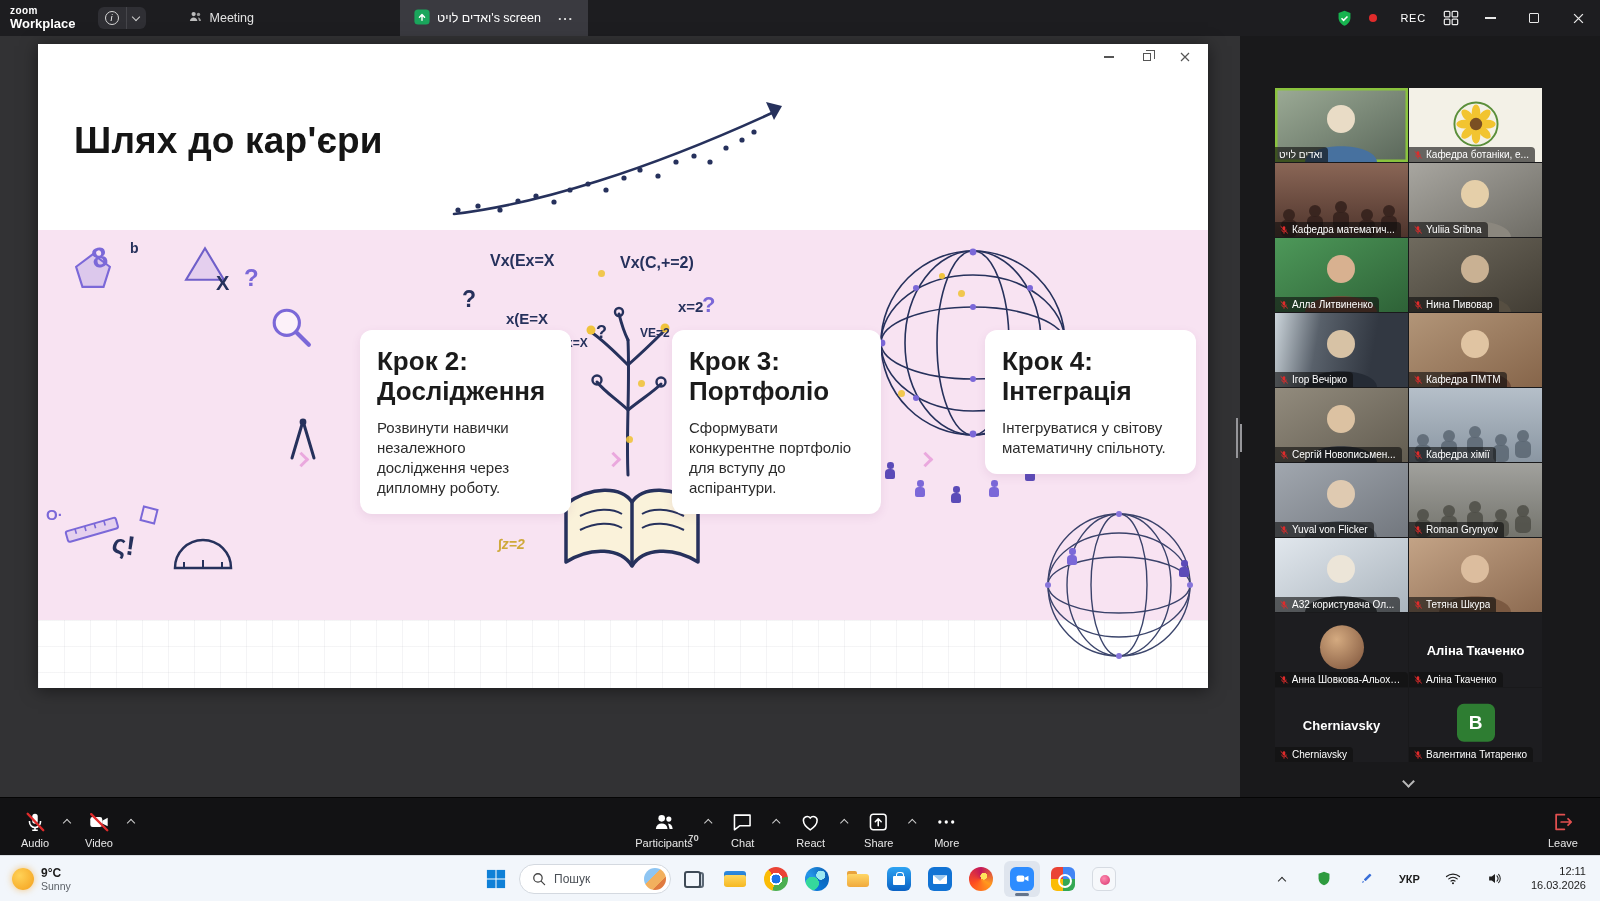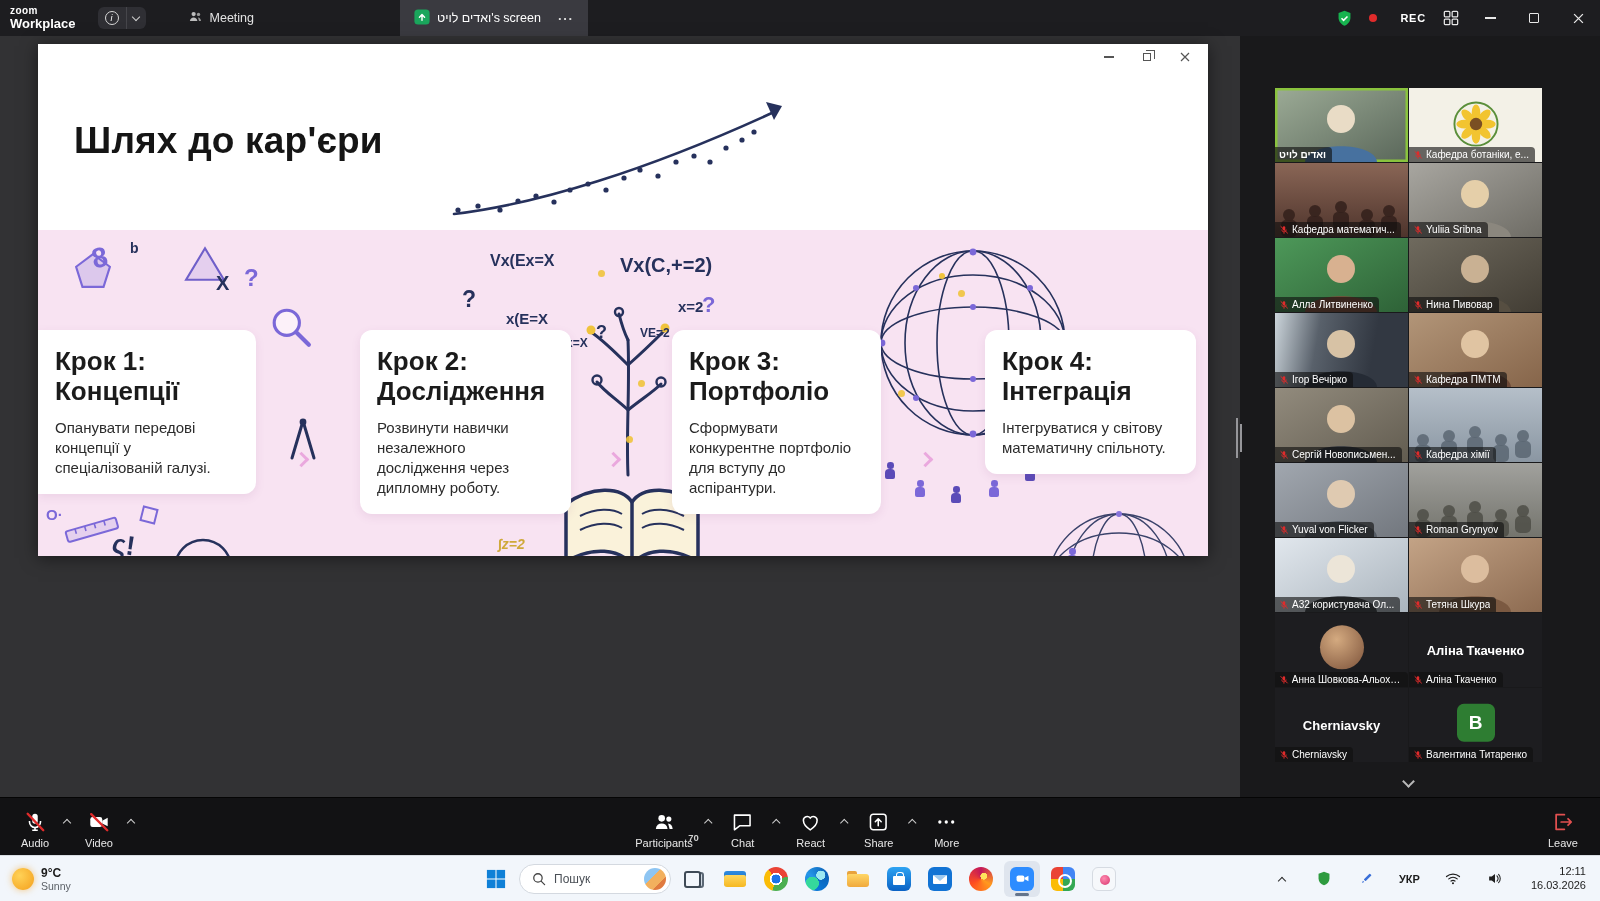--- a/index.html
+++ b/index.html
@@ -19,30 +19,30 @@
 .chev.down{transform:rotate(45deg);margin-top:-2px;}
 .chev.up{transform:rotate(-135deg);margin-top:4px;}
 .chev.dark{border-color:#2a2a2a;}
 .chev.big{width:9px;height:9px;border-width:2px;border-color:#b9b9b9;}
 .tab{display:flex;align-items:center;gap:7px;padding:0 14px;font-size:12.5px;color:#e3e3e3;}
 .tab.meeting{margin-left:28px;}
 .tab.active{background:#3a3a40;margin-left:132px;color:#fff;}
 .tab-more{margin-left:10px;color:#ddd;font-size:13px;letter-spacing:1px;font-weight:700;}
 .topbar-right{margin-left:auto;display:flex;align-items:center;}
 .tb-ic-btn{width:34px;height:36px;display:flex;align-items:center;justify-content:center;}
-.rec{display:flex;align-items:center;gap:23px;margin:0 8px;font-size:11px;font-weight:700;letter-spacing:.8px;}
+.rec{display:flex;align-items:center;gap:23px;margin:0 8px;font-size:11px;font-weight:400;letter-spacing:.8px;}
 .rec-dot{width:8px;height:8px;border-radius:50%;background:#e02b2b;}
 .wc{width:44px;height:36px;display:flex;align-items:center;justify-content:center;}
 .g-min{width:11px;height:1.5px;background:#e8e8e8;display:inline-block;}
 .g-max{width:10px;height:10px;border:1.4px solid #e8e8e8;border-radius:1px;display:inline-block;}
 
 
 .main{flex:1;display:flex;min-height:0;background:#323234;position:relative;}
 .share-area{width:1240px;position:relative;}
-.share-window{position:absolute;left:38px;top:8px;width:1170px;height:512px;background:#fff;box-shadow:0 2px 16px rgba(0,0,0,.5);}
+.share-window{position:absolute;left:38px;top:8px;width:1170px;height:644px;background:#fff;box-shadow:0 2px 16px rgba(0,0,0,.5);}
 .win-ctrls{position:absolute;top:0;right:4px;height:26px;display:flex;align-items:center;z-index:9;}
 .win-ctrl{width:38px;height:26px;display:flex;align-items:center;justify-content:center;}
 .g-min2{width:10px;height:1.3px;background:#555;display:inline-block;}
 .g-rest{width:8px;height:8px;border:1.2px solid #555;display:inline-block;position:relative;background:#fff;}
 .g-rest::before{content:"";position:absolute;left:2px;top:-4px;width:8px;height:8px;border:1.2px solid #555;border-bottom:none;border-left:none;}
 .slide{position:absolute;inset:0;overflow:hidden;}
 .slide-title{position:absolute;left:36px;top:76px;font-size:37px;font-weight:700;color:#151515;letter-spacing:.2px;z-index:2;}
 .growth-arrow{position:absolute;left:410px;top:54px;z-index:2;}
 .band{position:absolute;left:0;top:186px;width:100%;height:390px;background:#f8e3f2;}
 .grid-zone{position:absolute;left:0;top:576px;right:0;bottom:0;background-image:linear-gradient(rgba(60,60,90,.055) 1px,transparent 1px),linear-gradient(90deg,rgba(60,60,90,.055) 1px,transparent 1px);background-size:26px 26px;pointer-events:none;}
@@ -50,21 +50,21 @@
 .card h2{font-size:26px;line-height:1.16;font-weight:700;color:#1b1b1b;}
 .card p{margin-top:12px;font-size:15px;line-height:1.33;color:#2c2c2c;}
 .card.c0{left:0;width:218px;border-radius:0 12px 12px 0;}
 .card.c1{left:322px;width:211px;}
 .card.c2{left:634px;width:209px;}
 .card.c3{left:947px;width:211px;}
 .brand{position:absolute;left:1002px;top:646px;display:flex;align-items:center;gap:8px;z-index:4;}
 .brand span{font-size:19px;font-weight:700;color:#1f1f1f;}
 
 .eq{position:absolute;color:#26315c;font-weight:600;white-space:nowrap;z-index:1;}
-.eq-0{left:452px;top:22px;font-size:16px}.eq-1{left:582px;top:24px;font-size:20px}
+.eq-0{left:452px;top:22px;font-size:16px}.eq-1{left:582px;top:24px;font-size:16px}
 .eq-2{left:468px;top:80px;font-size:15px}.eq-3{left:520px;top:106px;font-size:12px}
 .eq-4{left:602px;top:96px;font-size:12px}.eq-5{left:640px;top:68px;font-size:15px}
 .mark{position:absolute;font-weight:700;color:#26315c;z-index:1;white-space:nowrap;}
 .mark-0{left:424px;top:56px;font-size:23px}.mark-1{left:558px;top:92px;font-size:18px}
 .mark-2{left:664px;top:62px;font-size:22px;color:#7b68d8}.mark-3{left:700px;top:106px;font-size:16px}
 .mark-4{left:54px;top:12px;font-size:28px;color:#7b68d8;transform:rotate(-12deg)}
 .mark-5{left:92px;top:10px;font-size:14px}.mark-6{left:178px;top:42px;font-size:20px}
 .mark-7{left:206px;top:34px;font-size:24px;color:#7b68d8}
 .mark-8{left:74px;top:300px;font-size:27px;transform:rotate(8deg)}
 .mark-9{left:8px;top:276px;font-size:15px;color:#7b68d8}
@@ -372,24 +372,20 @@
                 <span class="mark mark-3">?</span>
                 <span class="mark mark-4">8</span>
                 <span class="mark mark-5">b</span>
                 <span class="mark mark-6">X</span>
                 <span class="mark mark-7">?</span>
                 <span class="mark mark-8">ς!</span>
                 <span class="mark mark-9">O·</span>
                 <span class="mark mark-10">∫z=2</span>
               </div>
 
-            <div class="card c0">
-              <h2><span>Крок 1:</span><br><span>Концепції</span></h2>
-              <p>Опанувати передові концепції у спеціалізованій галузі.</p>
-            </div>
             <div class="card c1">
               <h2><span>Крок 2:</span><br><span>Дослідження</span></h2>
               <p>Розвинути навички незалежного дослідження через дипломну роботу.</p>
             </div>
             <div class="card c2">
               <h2><span>Крок 3:</span><br><span>Портфоліо</span></h2>
               <p>Сформувати конкурентне портфоліо для вступу до аспірантури.</p>
             </div>
             <div class="card c3">
               <h2><span>Крок 4:</span><br><span>Інтеграція</span></h2>
@@ -405,21 +401,21 @@
               </svg>
             <span>NotebookLM</span>
           </div>
         </div>
       </div>
       <div class="resize-handle"></div>
     </div>
 
     <aside class="panel">
       <div class="tiles" id="tiles">
-          <div class="tile active" style="background: linear-gradient(150deg, rgb(156, 171, 150), rgb(90, 103, 90)); font-weight: bold;">
+          <div class="tile active" style="background: linear-gradient(150deg, rgb(156, 171, 150), rgb(90, 103, 90));">
             <svg class="sil" viewBox="0 0 133 74" preserveAspectRatio="none">
               <circle cx="66" cy="31" r="14" fill="#e9dcc6"></circle>
               <path d="M30 74c2-21 70-21 72 0z" fill="#47719f"></path>
             </svg>
             <div class="tlabel">
               <span>ואדים לויט</span>
             </div>
           </div>
           <div class="tile" style="background: rgb(243, 241, 231);">
             <svg class="logo-badge" viewBox="0 0 48 48">

